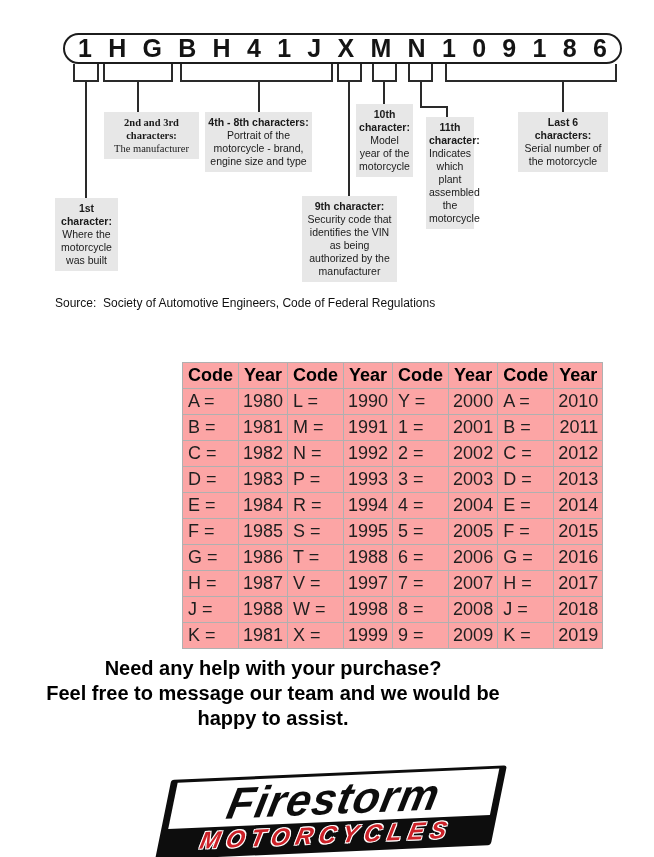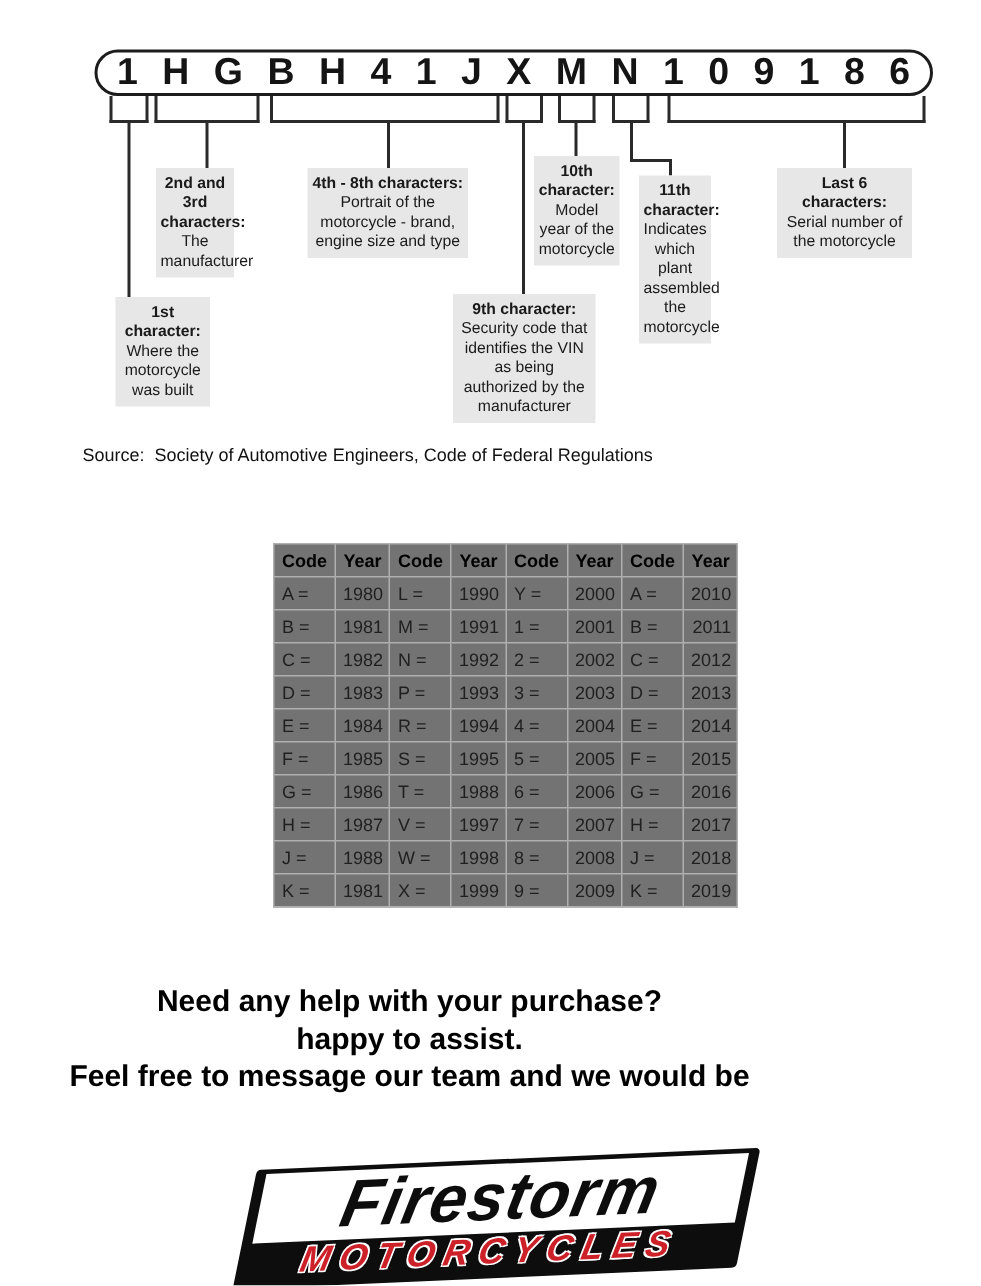--- a/index.html
+++ b/index.html
@@ -34,34 +34,34 @@
   .c6a{left:420px;top:81px;height:27px;}
   .c6b{left:420px;top:106px;height:2px;width:28px;}
   .c6c{left:446px;top:106px;height:11px;}
   .c7{left:562px;top:81px;height:31px;}
 
   
   .callout{position:absolute;background:#e7e7e7;color:#1a1a1a;text-align:center;
            font-size:10.5px;line-height:13px;padding:4px 3px;box-sizing:border-box;}
   .co-title{display:block;font-weight:bold;}
   .co-desc{display:block;}
-  .co-1st  {left:55px; top:198px;width:63px;margin-left:22px;}
-  .co-2nd  {left:104px;top:112px;width:52px;}
+  .co-1st  {left:55px; top:198px;width:63px;}
+  .co-2nd  {left:104px;top:112px;width:95px;font-family:Liberation Serif, serif;}
   .co-4th  {left:205px;top:112px;width:107px;}
   .co-9th  {left:302px;top:196px;width:95px;}
   .co-10th {left:356px;top:104px;width:57px;}
   .co-11th {left:426px;top:117px;width:48px;}
   .co-last6{left:518px;top:112px;width:90px;}
 
   
   .source-note{position:absolute;left:55px;top:296px;font-size:12px;color:#111;white-space:pre;}
 
   
   .year-table{position:absolute;left:182px;top:362px;border-collapse:collapse;
-              font-size:12px;color:#1f1f1f;background:#737373;}
+              font-size:18px;color:#1f1f1f;background:#fca5a5;}
   .year-table th,.year-table td{border:1px solid #b0b0b0;height:22px;box-sizing:border-box;}
   .year-table th{font-weight:bold;color:#000;text-align:left;padding:2px 5px;width:36px;}
   .year-table td.code{ text-align:left; padding:2px 0 2px 5px;width:37px;}
   .year-table td.year{ text-align:right;padding:2px 4px 2px 0;width:33px;}
 
   
   .help-message{position:absolute;left:0;top:656px;width:546px;text-align:center;
                 font-size:20px;font-weight:bold;color:#000;line-height:25px;}
   .help-message span{display:block;}
 
@@ -263,22 +263,22 @@
           <td class="code">9 =</td>
           <td class="year">2009</td>
           <td class="code">K =</td>
           <td class="year">2019</td>
         </tr>
       </tbody>
   </table>
 
   <div class="help-message">
     <span>Need any help with your purchase?</span>
+    <span>Feel free to message our team and we would be</span>
     <span>happy to assist.</span>
-    <span>Feel free to message our team and we would be</span>
   </div>
 
   <div class="logo-wrap">
     <div class="logo-inner">
       <div class="logo-top">
         <span>Firestorm</span>
       </div>
       <div class="logo-bottom">
         <span>MOTORCYCLES</span>
       </div>

